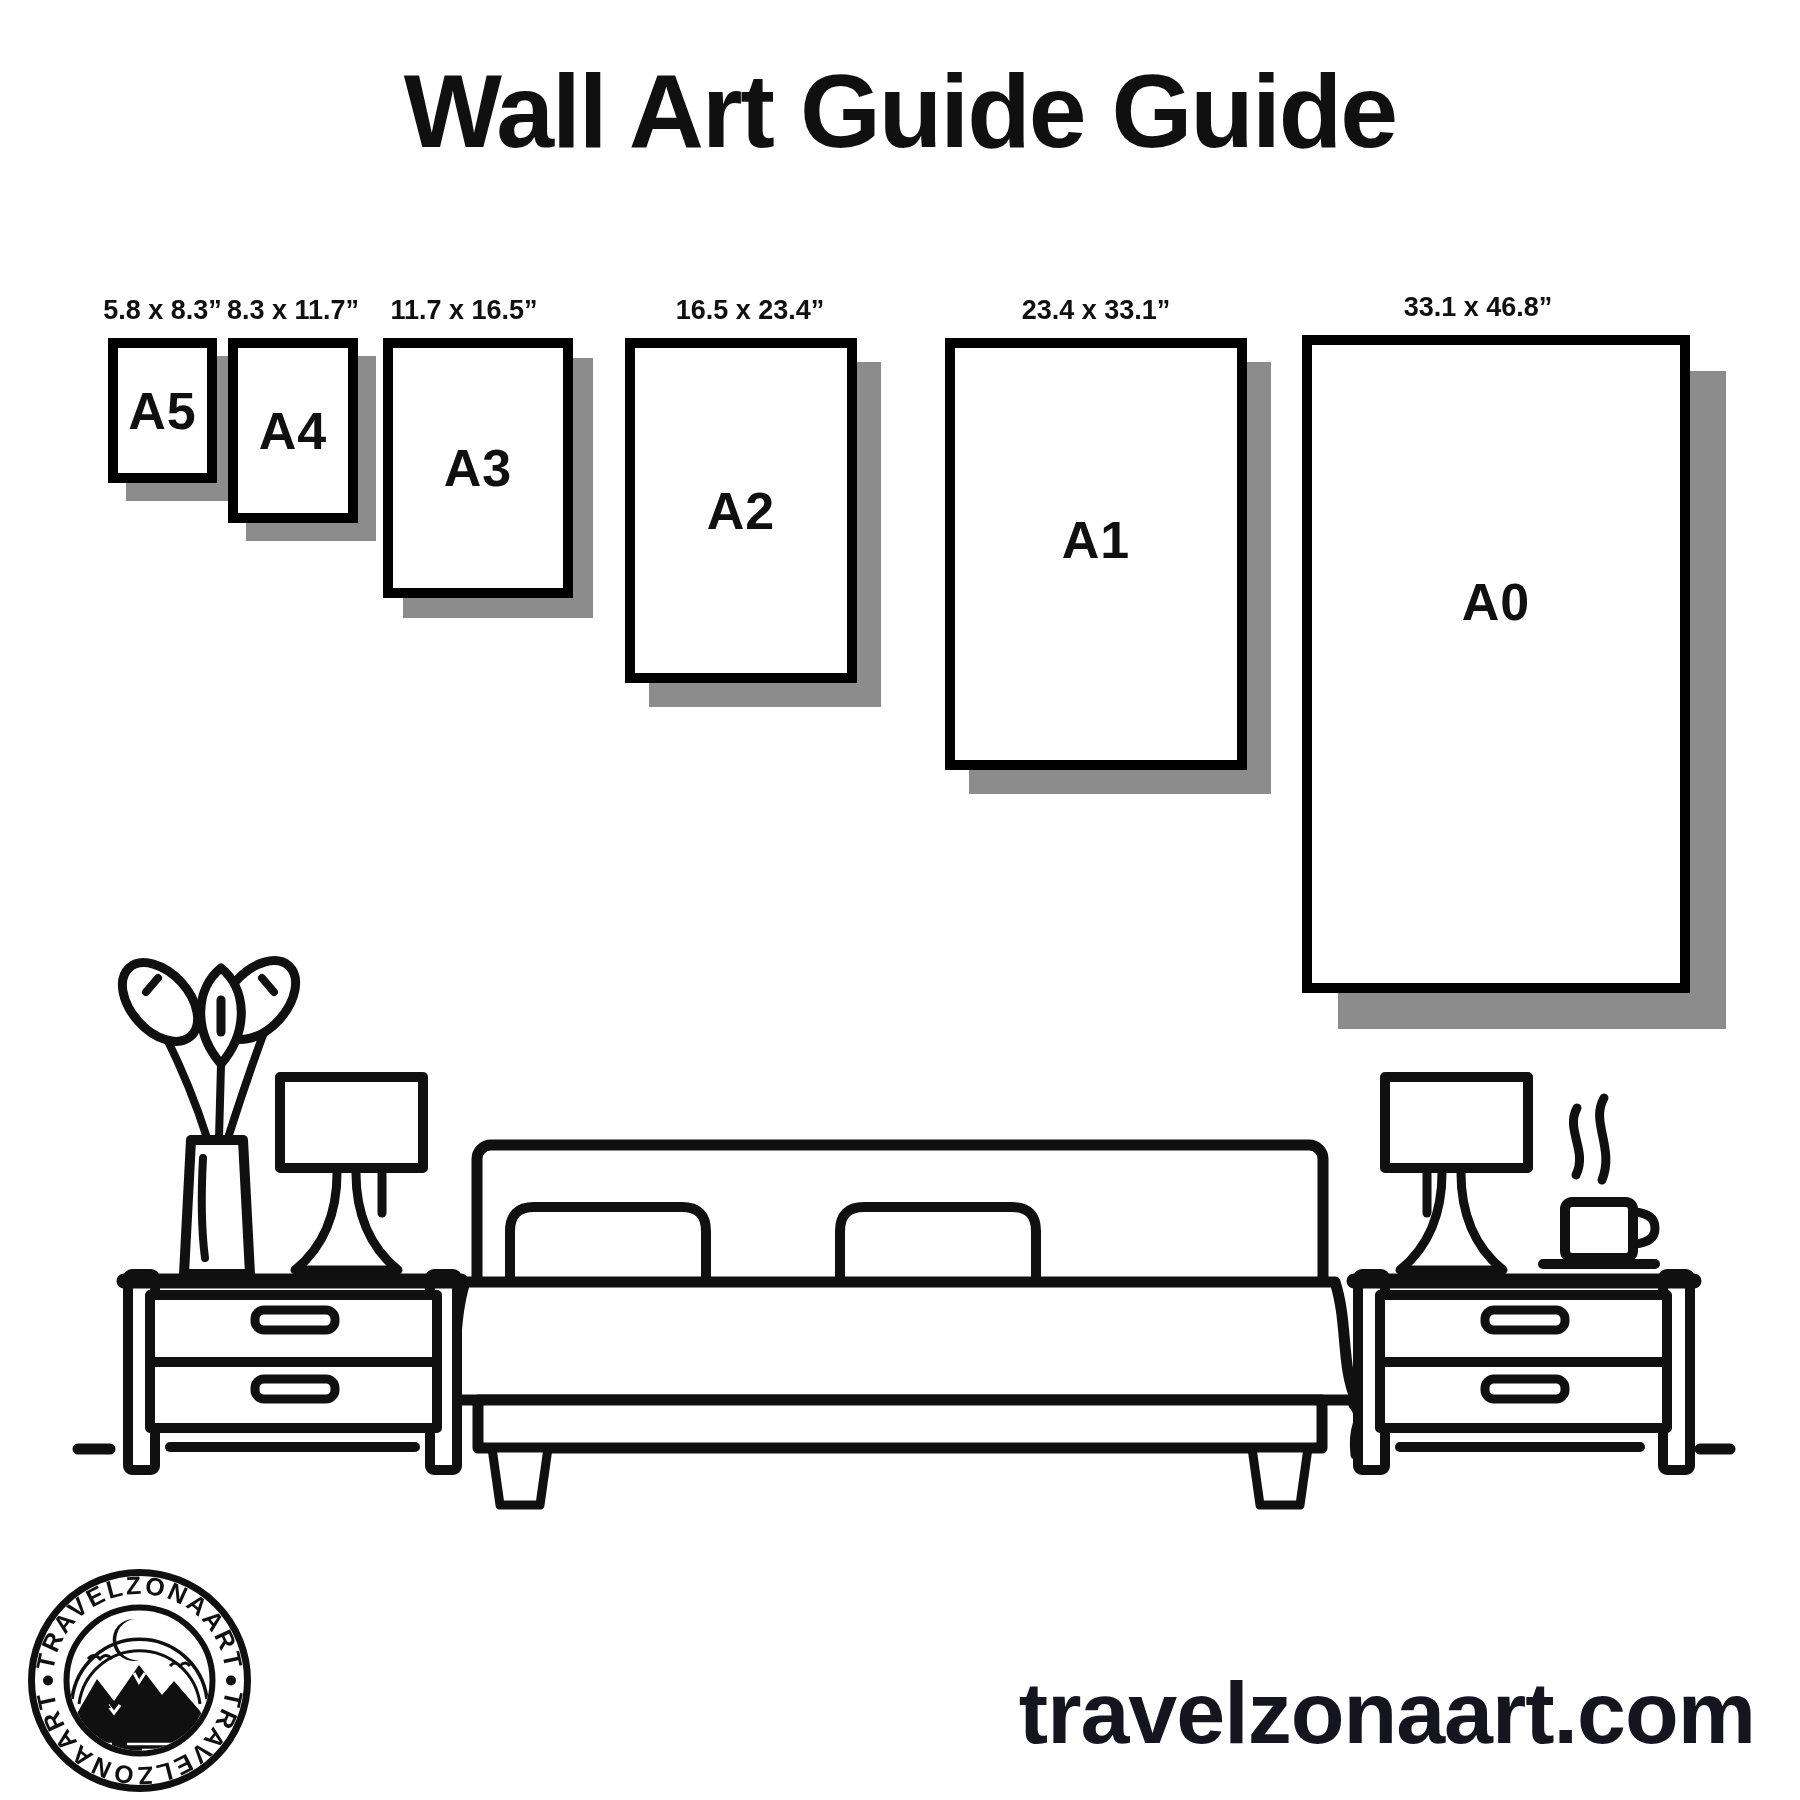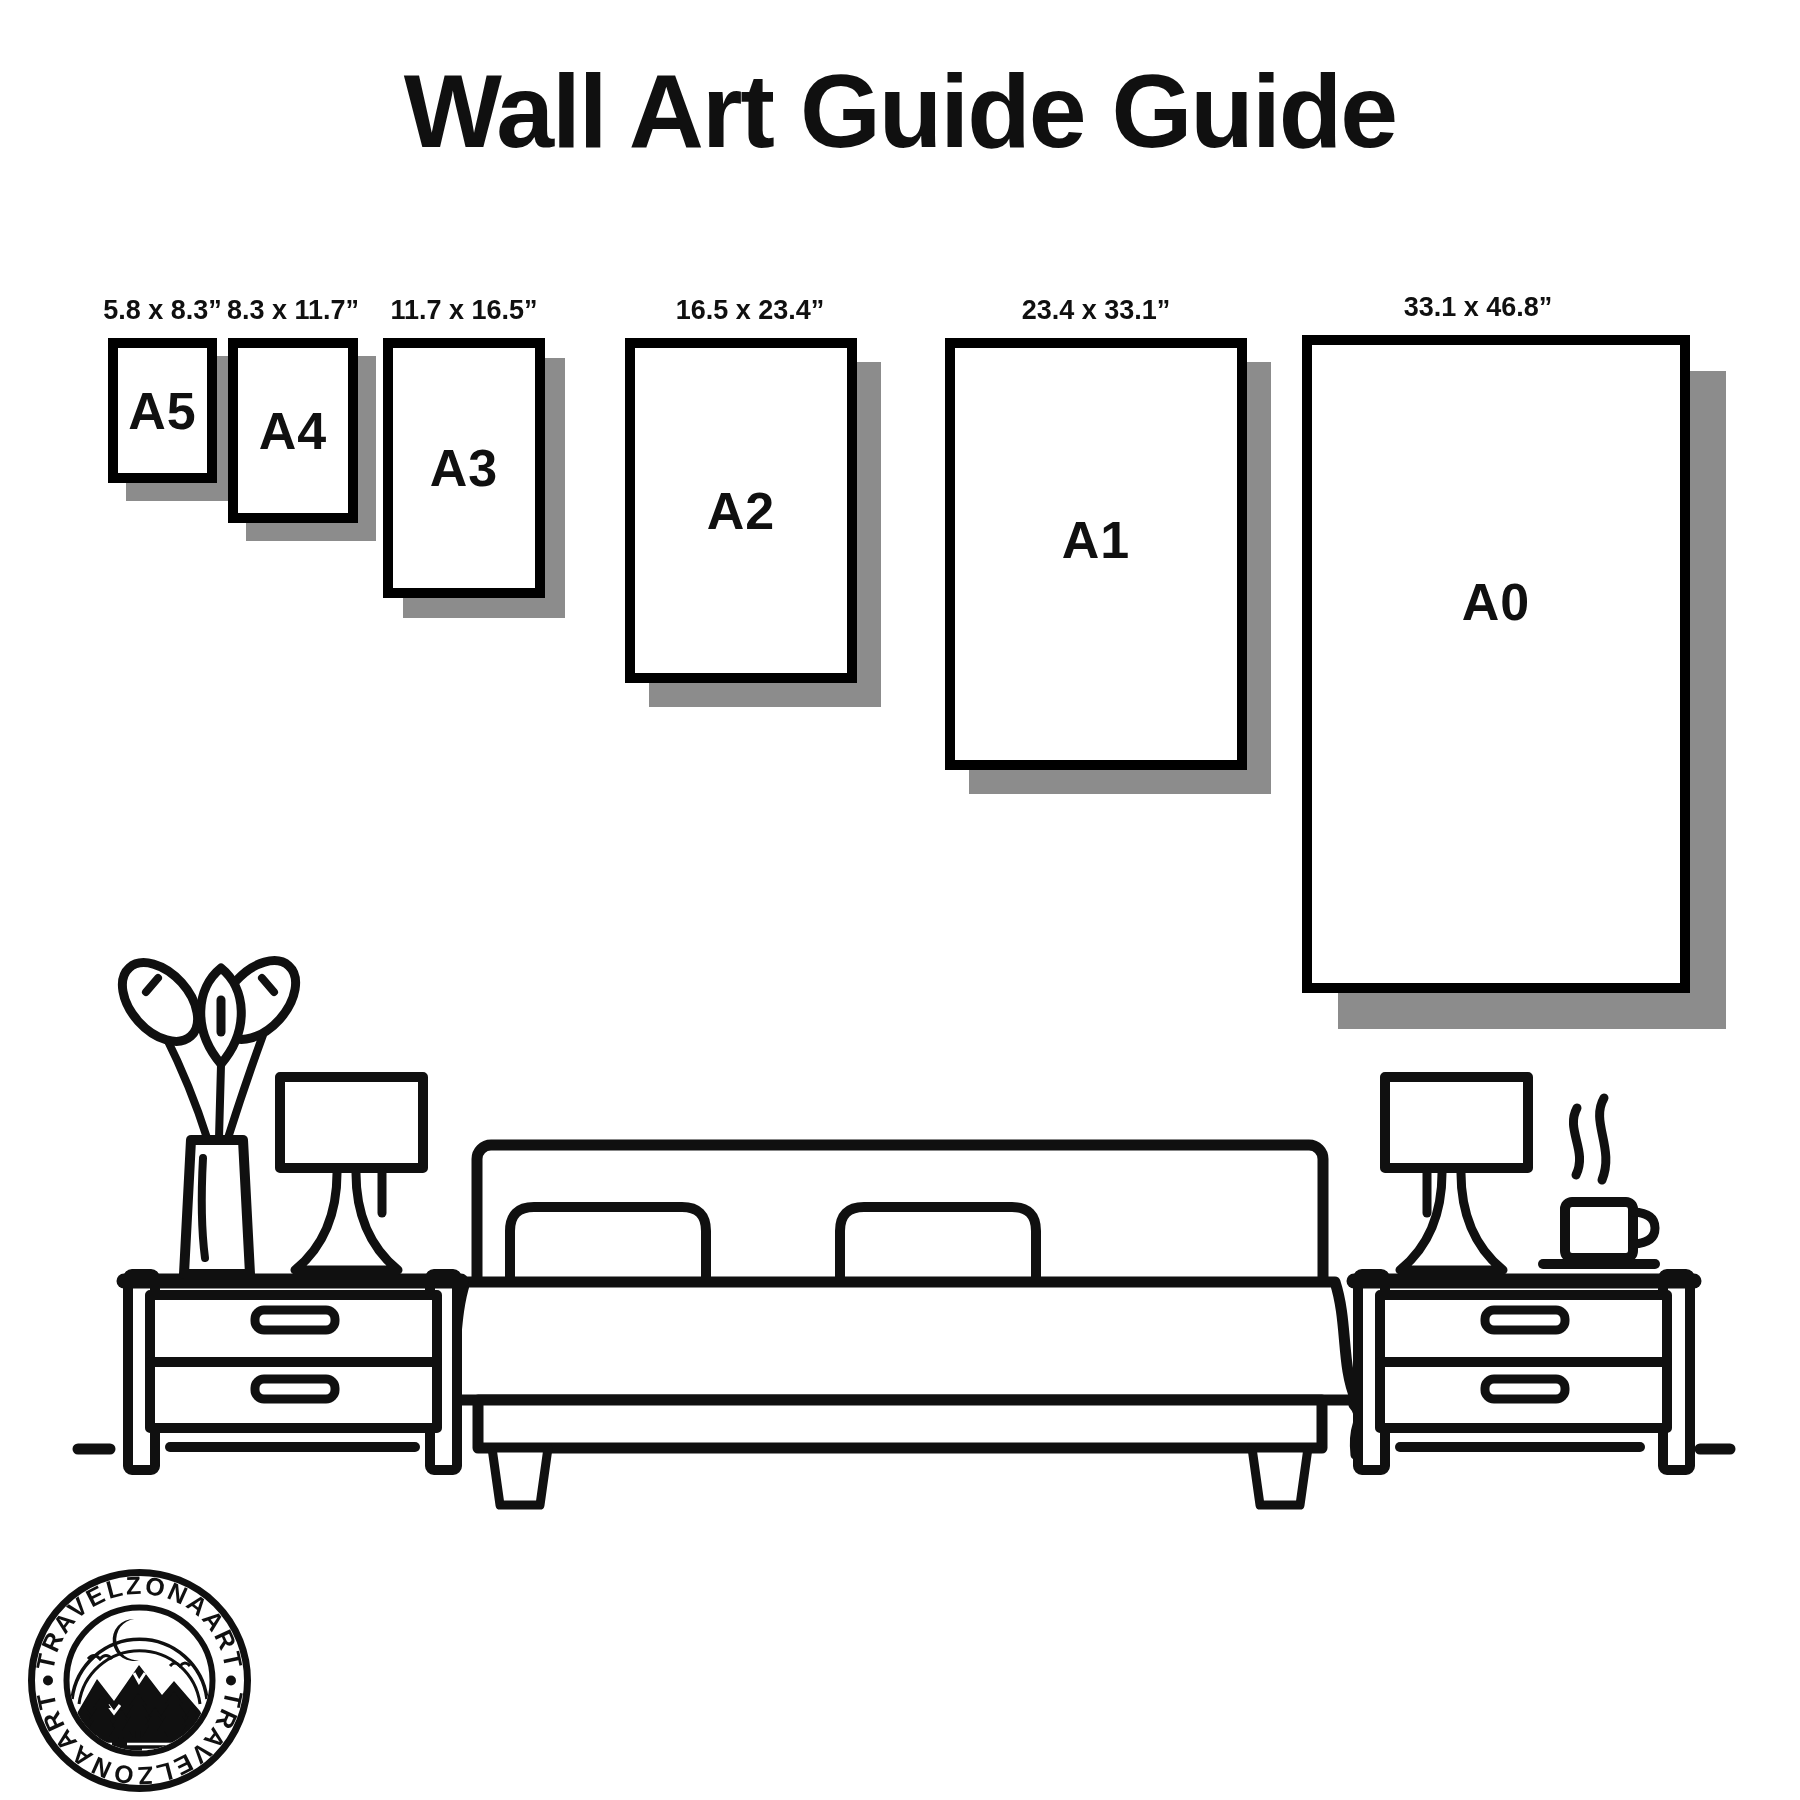--- a/index.html
+++ b/index.html
@@ -28,21 +28,21 @@
   <div>
       <div class="size-label" style="left: 162.5px; top: 292px;">5.8 x 8.3”</div>
       <div class="frame-box" style="left: 108px; top: 338px; width: 109px; height: 145px; box-shadow: rgb(140, 140, 140) 18px 18px 0px;">
         <span class="frame-letter">A5</span>
       </div>
       <div class="size-label" style="left: 293px; top: 292px;">8.3 x 11.7”</div>
       <div class="frame-box" style="left: 228px; top: 338px; width: 130px; height: 185px; box-shadow: rgb(140, 140, 140) 18px 18px 0px;">
         <span class="frame-letter">A4</span>
       </div>
       <div class="size-label" style="left: 464px; top: 292px;">11.7 x 16.5”</div>
-      <div class="frame-box" style="left: 383px; top: 338px; width: 162px; height: 260px; box-shadow: rgb(140, 140, 140) 20px 20px 0px;">
+      <div class="frame-box" style="left: 383px; top: 338px; width: 190px; height: 260px; box-shadow: rgb(140, 140, 140) 20px 20px 0px;">
         <span class="frame-letter">A3</span>
       </div>
       <div class="size-label" style="left: 750px; top: 292px;">16.5 x 23.4”</div>
       <div class="frame-box" style="left: 625px; top: 338px; width: 232px; height: 345px; box-shadow: rgb(140, 140, 140) 24px 24px 0px;">
         <span class="frame-letter">A2</span>
       </div>
       <div class="size-label" style="left: 1096px; top: 292px;">23.4 x 33.1”</div>
       <div class="frame-box" style="left: 945px; top: 338px; width: 302px; height: 432px; box-shadow: rgb(140, 140, 140) 24px 24px 0px;">
         <span class="frame-letter" style="transform: translateY(-14px);">A1</span>
       </div>
@@ -161,14 +161,15 @@
         <use href="#pine" transform="translate(133,144) scale(0.75)"></use>
         <use href="#pine" transform="translate(152,128)"></use>
         <use href="#pine" transform="translate(170,144) scale(0.72)"></use>
       </g>
       <rect x="40" y="176" width="155" height="16" fill="#101010"></rect>
       <path d="M50,181 H90 M105,181 H150 M60,187 H100 M120,187 H165" stroke="#fff" stroke-width="2.5"></path>
       <path d="M55,203 H95 M115,203 H160 M75,211 H130" stroke="#101010" stroke-width="3.5"></path>
     </g>
   </svg>
 
+  <div class="website">travelzonaart.com</div>
 
 </div>
 
 </body></html>

